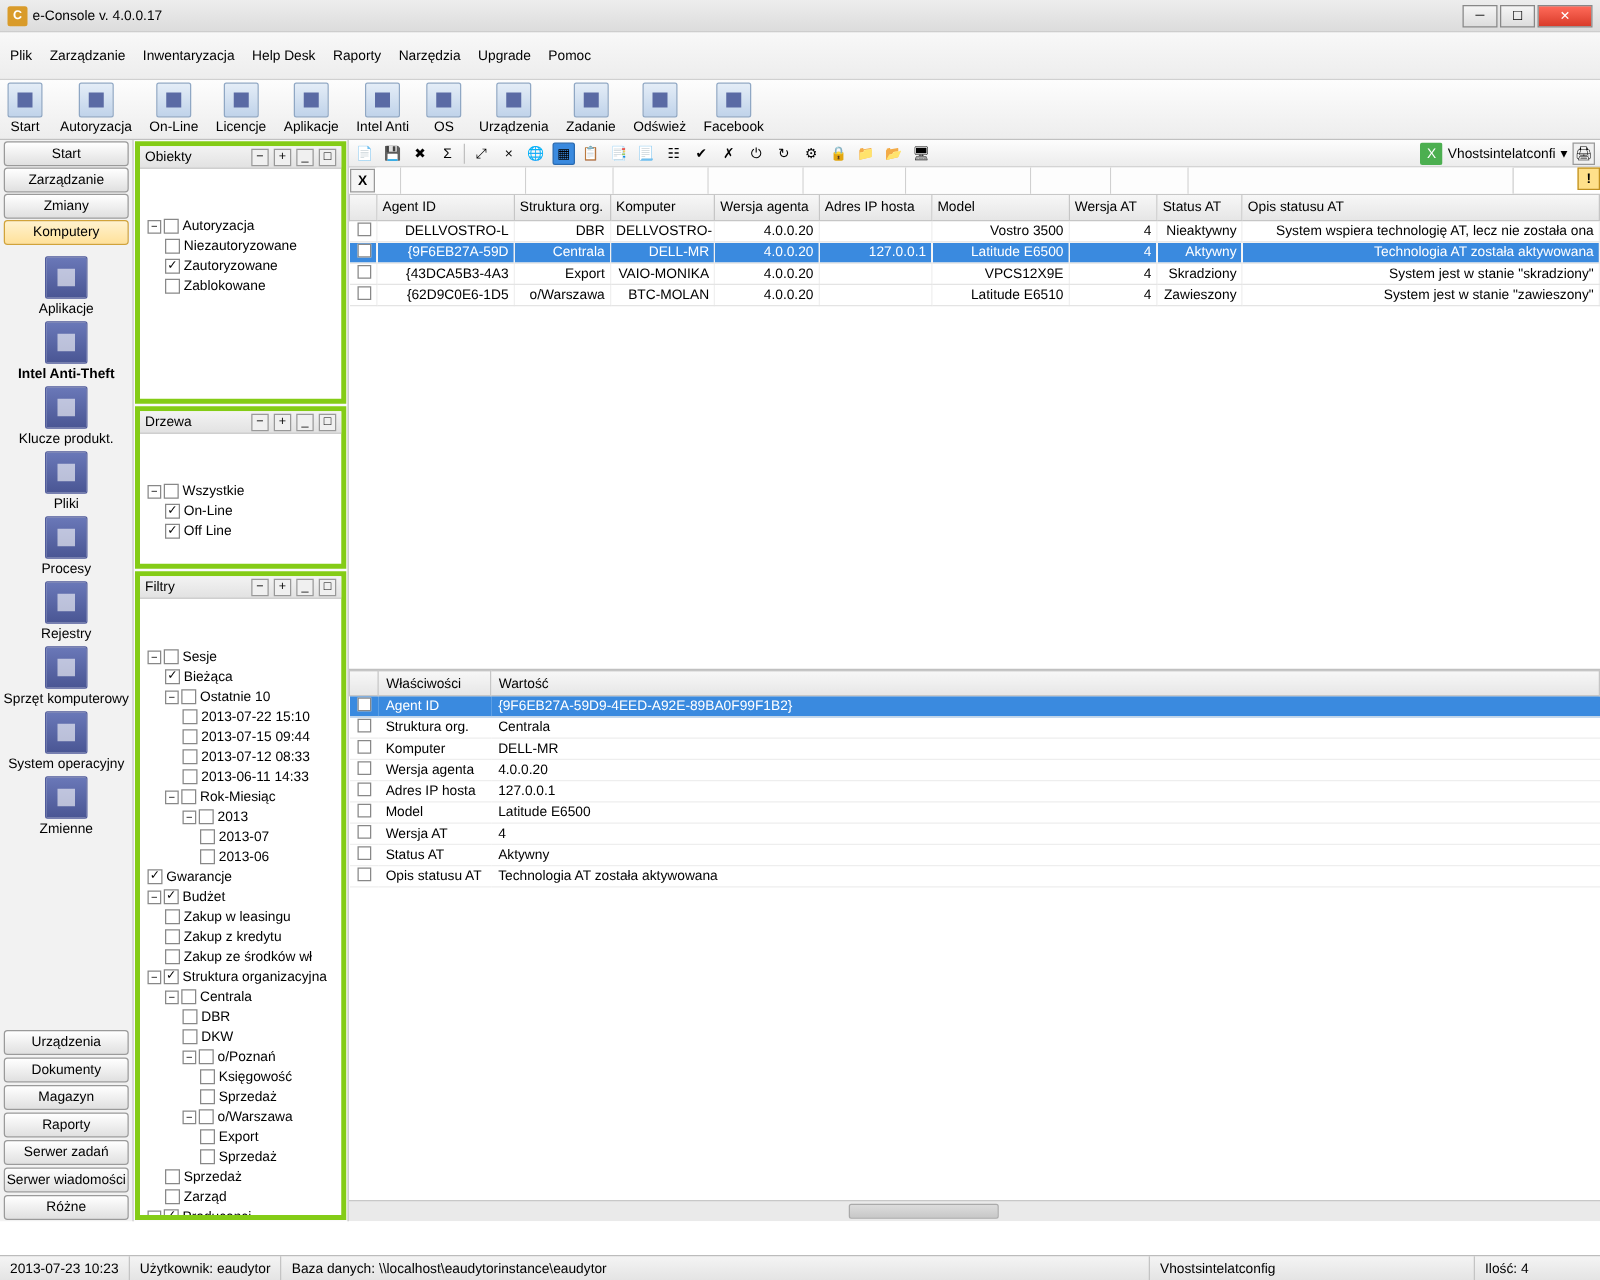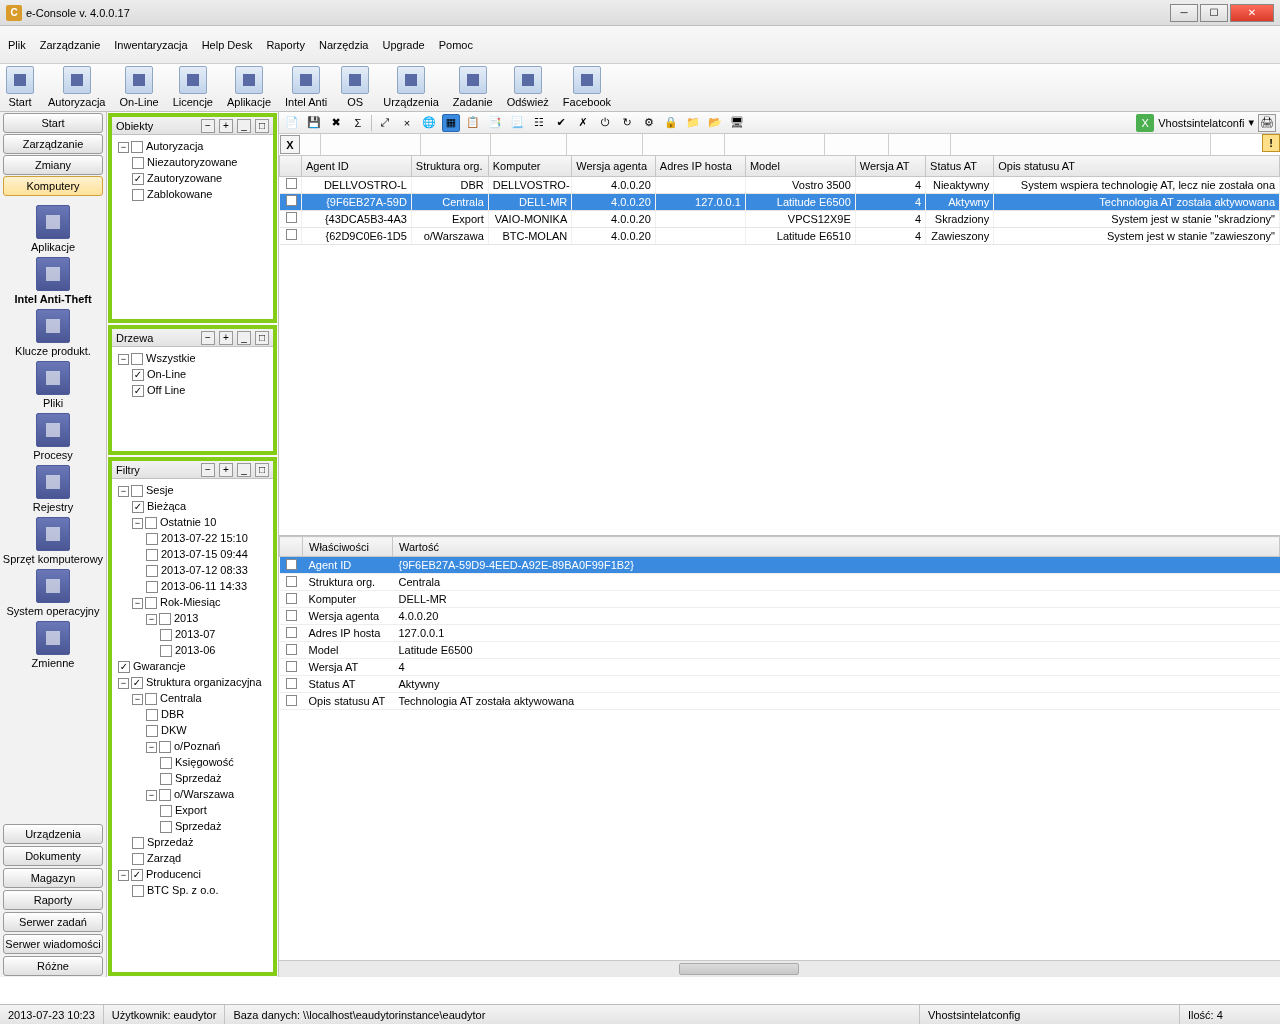--- a/index.html
+++ b/index.html
@@ -24,21 +24,21 @@
 .sideicons { flex:1; overflow:hidden; padding-top:4px; }
 .sideic { display:flex;flex-direction:column;align-items:center;margin:4px 0;font-size:10px;cursor:pointer;text-align:center; }
 .sideic .ic{width:34px;height:34px;border:1px solid #4f5a9a;background:linear-gradient(#6a78b8,#4a5694);border-radius:2px;margin-bottom:2px;display:flex;align-items:center;justify-content:center;}
 .sideic.sel{font-weight:bold;}
 .leftbottom{display:flex;flex-direction:column;}
 .midcol { width:172px; background:#fafafa; border-right:1px solid #c0c0c0; display:flex; flex-direction:column; }
 .panel { border:4px solid #84cc16; margin:1px; display:flex; flex-direction:column; background:#fff;}
 .panelhdr { height:18px; background:linear-gradient(#f3f3f3,#e2e2e2); border-bottom:1px solid #c0c0c0; display:flex;align-items:center;padding:0 4px;font-weight:normal;gap:4px;}
 .panelhdr .sp{flex:1;}
 .panelhdr .pbtn{width:14px;height:14px;border:1px solid #999;background:#f0f0f0;display:flex;align-items:center;justify-content:center;font-size:10px;cursor:pointer;}
-.tree { padding:3px 4px; overflow:auto; font-size:11px; line-height:16px;}
+.tree { padding:3px 4px; overflow:auto; font-size:11px; line-height:16px;margin-top:35px;}
 .tree ul{list-style:none;padding-left:14px;}
 .tree li{white-space:nowrap;}
 .treetg{display:inline-block;width:11px;height:11px;border:1px solid #888;text-align:center;line-height:9px;font-size:9px;margin-right:2px;cursor:pointer;background:#fff;}
 .treeck{display:inline-block;width:12px;height:12px;border:1px solid #888;margin-right:3px;vertical-align:middle;text-align:center;line-height:10px;font-size:10px;background:#fff;cursor:pointer;}
 .treeck.ch::after{content:"✓";}
 .maincol { flex:1; display:flex; flex-direction:column; overflow:hidden;}
 .minibar{height:22px;background:linear-gradient(#fdfdfd,#ececec);border-bottom:1px solid #c8c8c8;display:flex;align-items:center;padding:0 4px;gap:4px;}
 .mb{width:18px;height:18px;border:1px solid transparent;display:flex;align-items:center;justify-content:center;cursor:pointer;border-radius:2px;}
 .minibar .rt{margin-left:auto;display:flex;align-items:center;gap:4px;}
 .filterrow{height:22px;display:flex;border-bottom:1px solid #c8c8c8;}
@@ -336,20 +336,25 @@
                     <li><span class="treeck"></span><span>2013-06-11 14:33</span></li>
                   </ul></li>
                 <li><span class="treetg">−</span><span class="treeck"></span><span>Rok-Miesiąc</span><ul>
                     <li><span class="treetg">−</span><span class="treeck"></span><span>2013</span><ul>
                         <li><span class="treeck"></span><span>2013-07</span></li>
                         <li><span class="treeck"></span><span>2013-06</span></li>
                       </ul></li>
                   </ul></li>
               </ul></li>
             <li><span class="treeck ch"></span><span>Gwarancje</span></li>
+            <li><span class="treetg">−</span><span class="treeck ch"></span><span>Budżet</span><ul>
+                <li><span class="treeck"></span><span>Zakup w leasingu</span></li>
+                <li><span class="treeck"></span><span>Zakup z kredytu</span></li>
+                <li><span class="treeck"></span><span>Zakup ze środków wł</span></li>
+              </ul></li>
             <li><span class="treetg">−</span><span class="treeck ch"></span><span>Struktura organizacyjna</span><ul>
                 <li><span class="treetg">−</span><span class="treeck"></span><span>Centrala</span><ul>
                     <li><span class="treeck"></span><span>DBR</span></li>
                     <li><span class="treeck"></span><span>DKW</span></li>
                     <li><span class="treetg">−</span><span class="treeck"></span><span>o/Poznań</span><ul>
                         <li><span class="treeck"></span><span>Księgowość</span></li>
                         <li><span class="treeck"></span><span>Sprzedaż</span></li>
                       </ul></li>
                     <li><span class="treetg">−</span><span class="treeck"></span><span>o/Warszawa</span><ul>
                         <li><span class="treeck"></span><span>Export</span></li>

